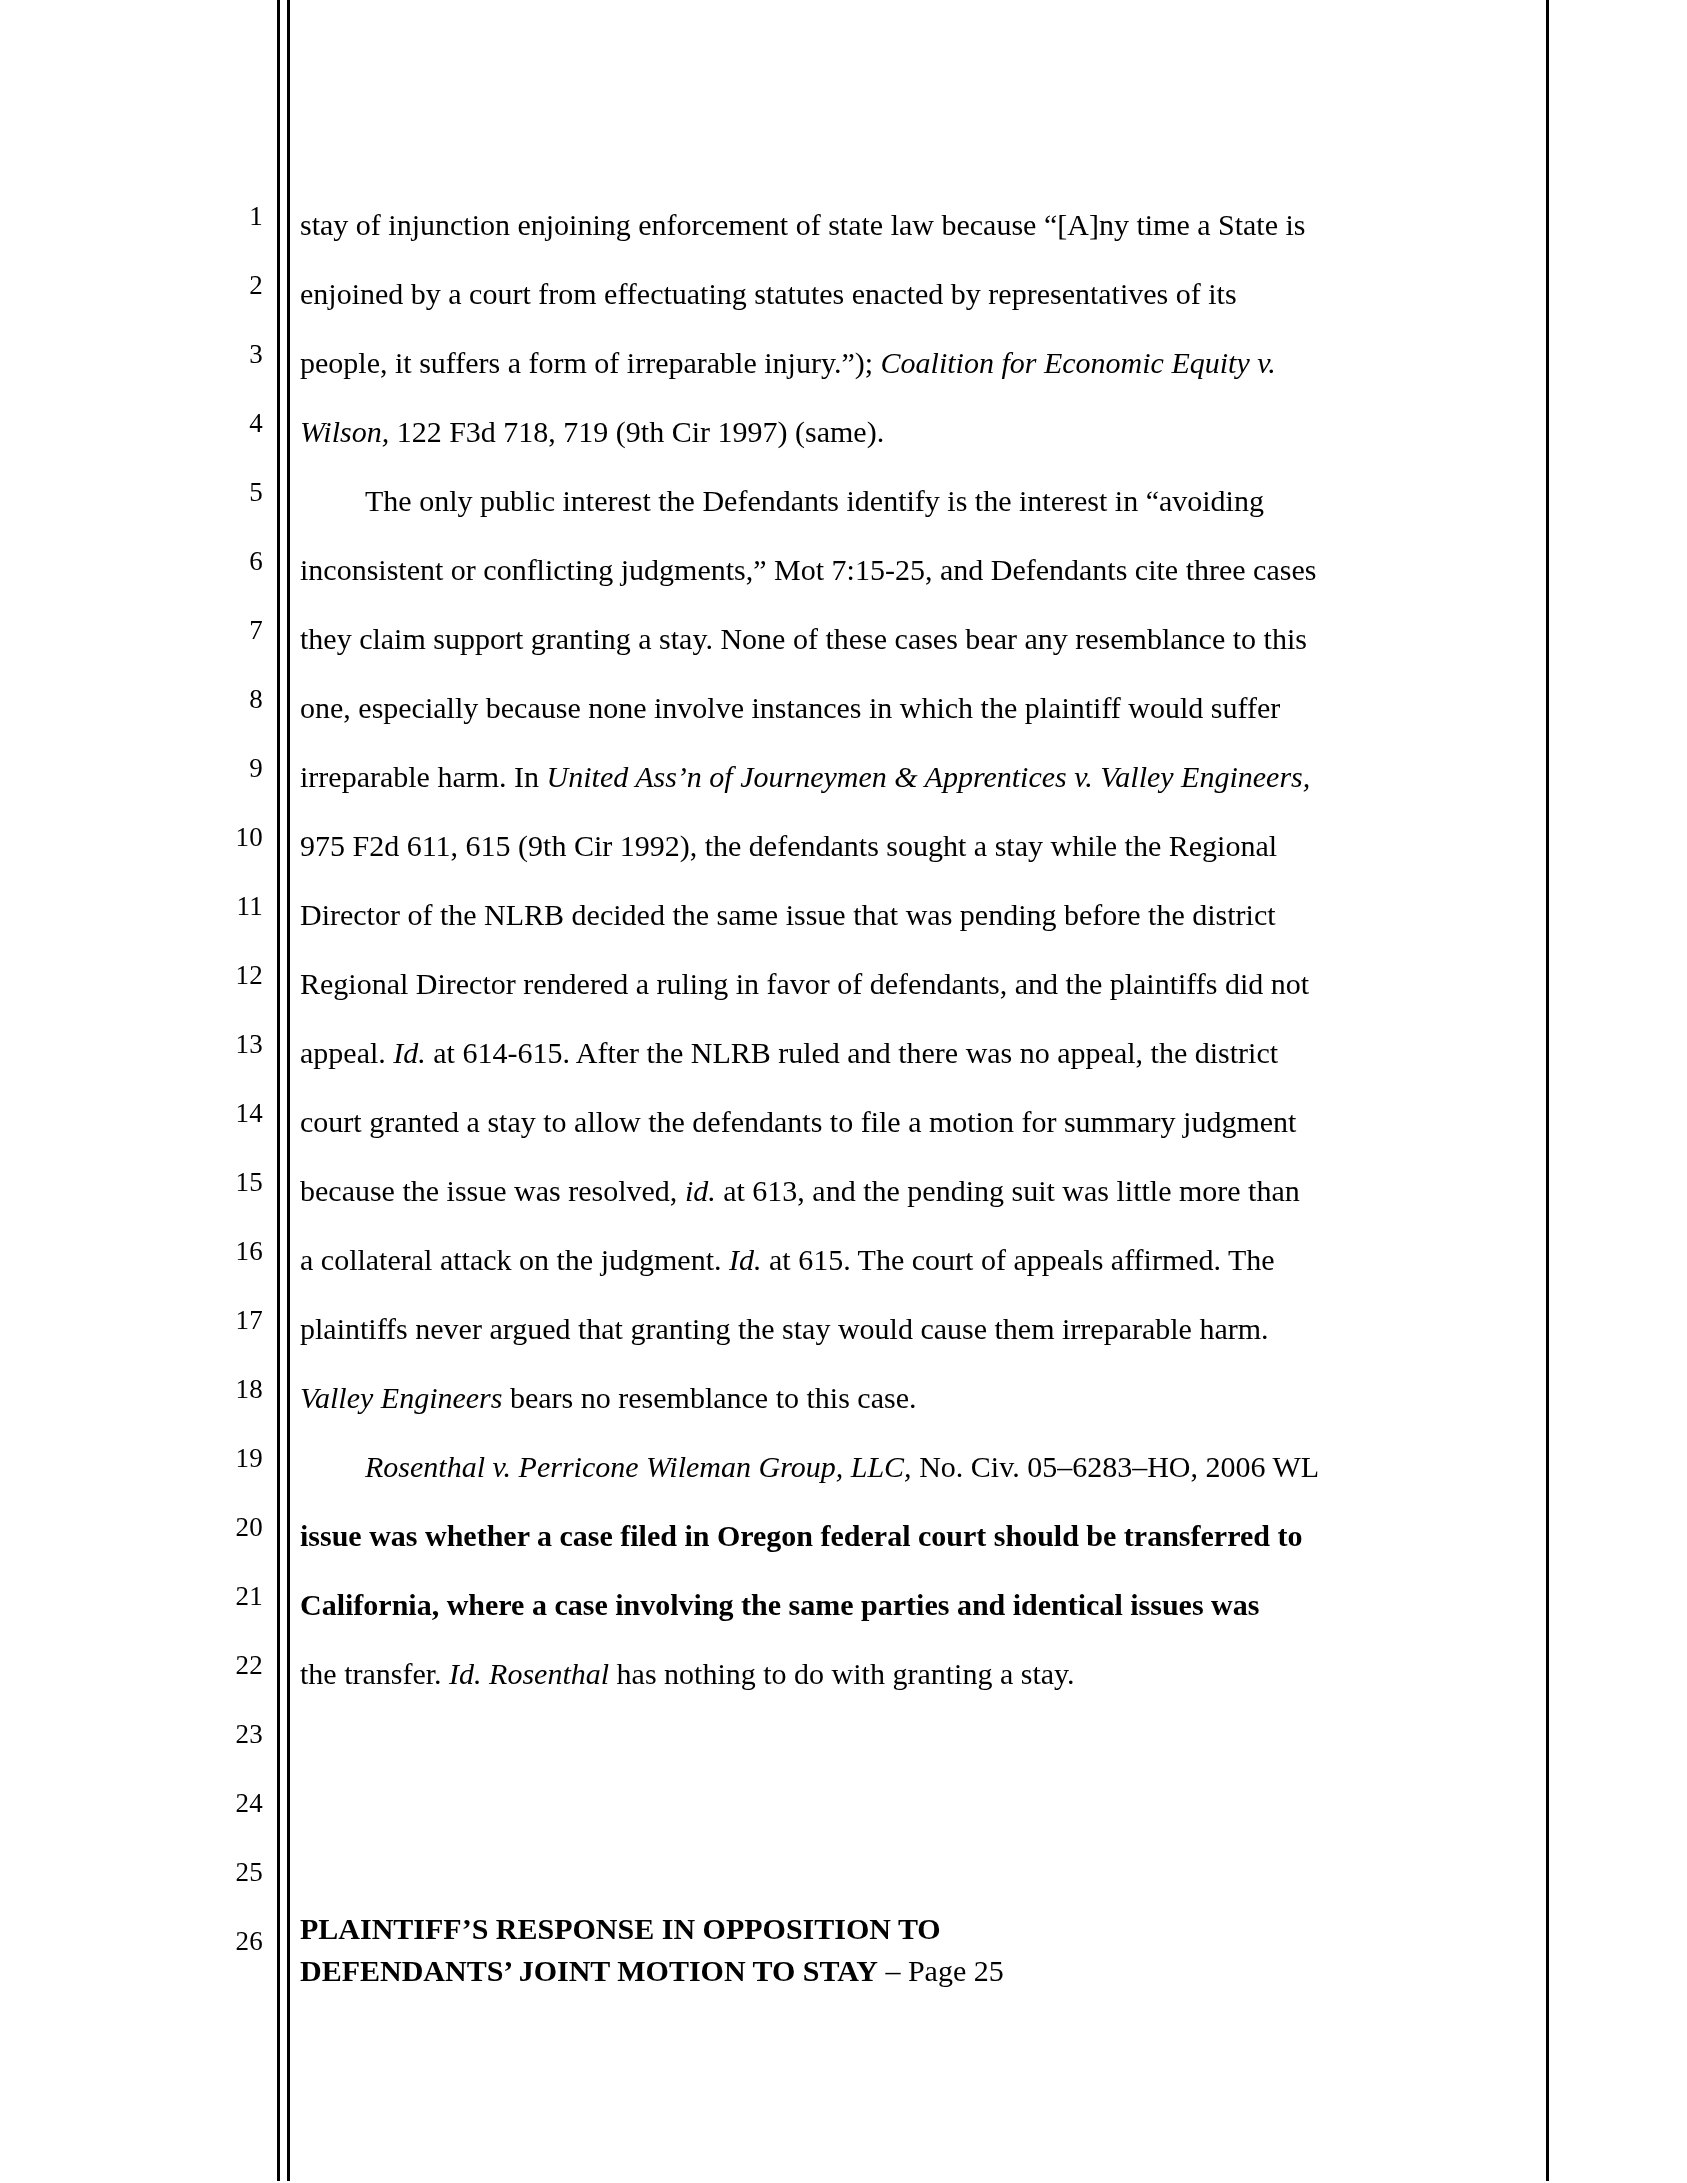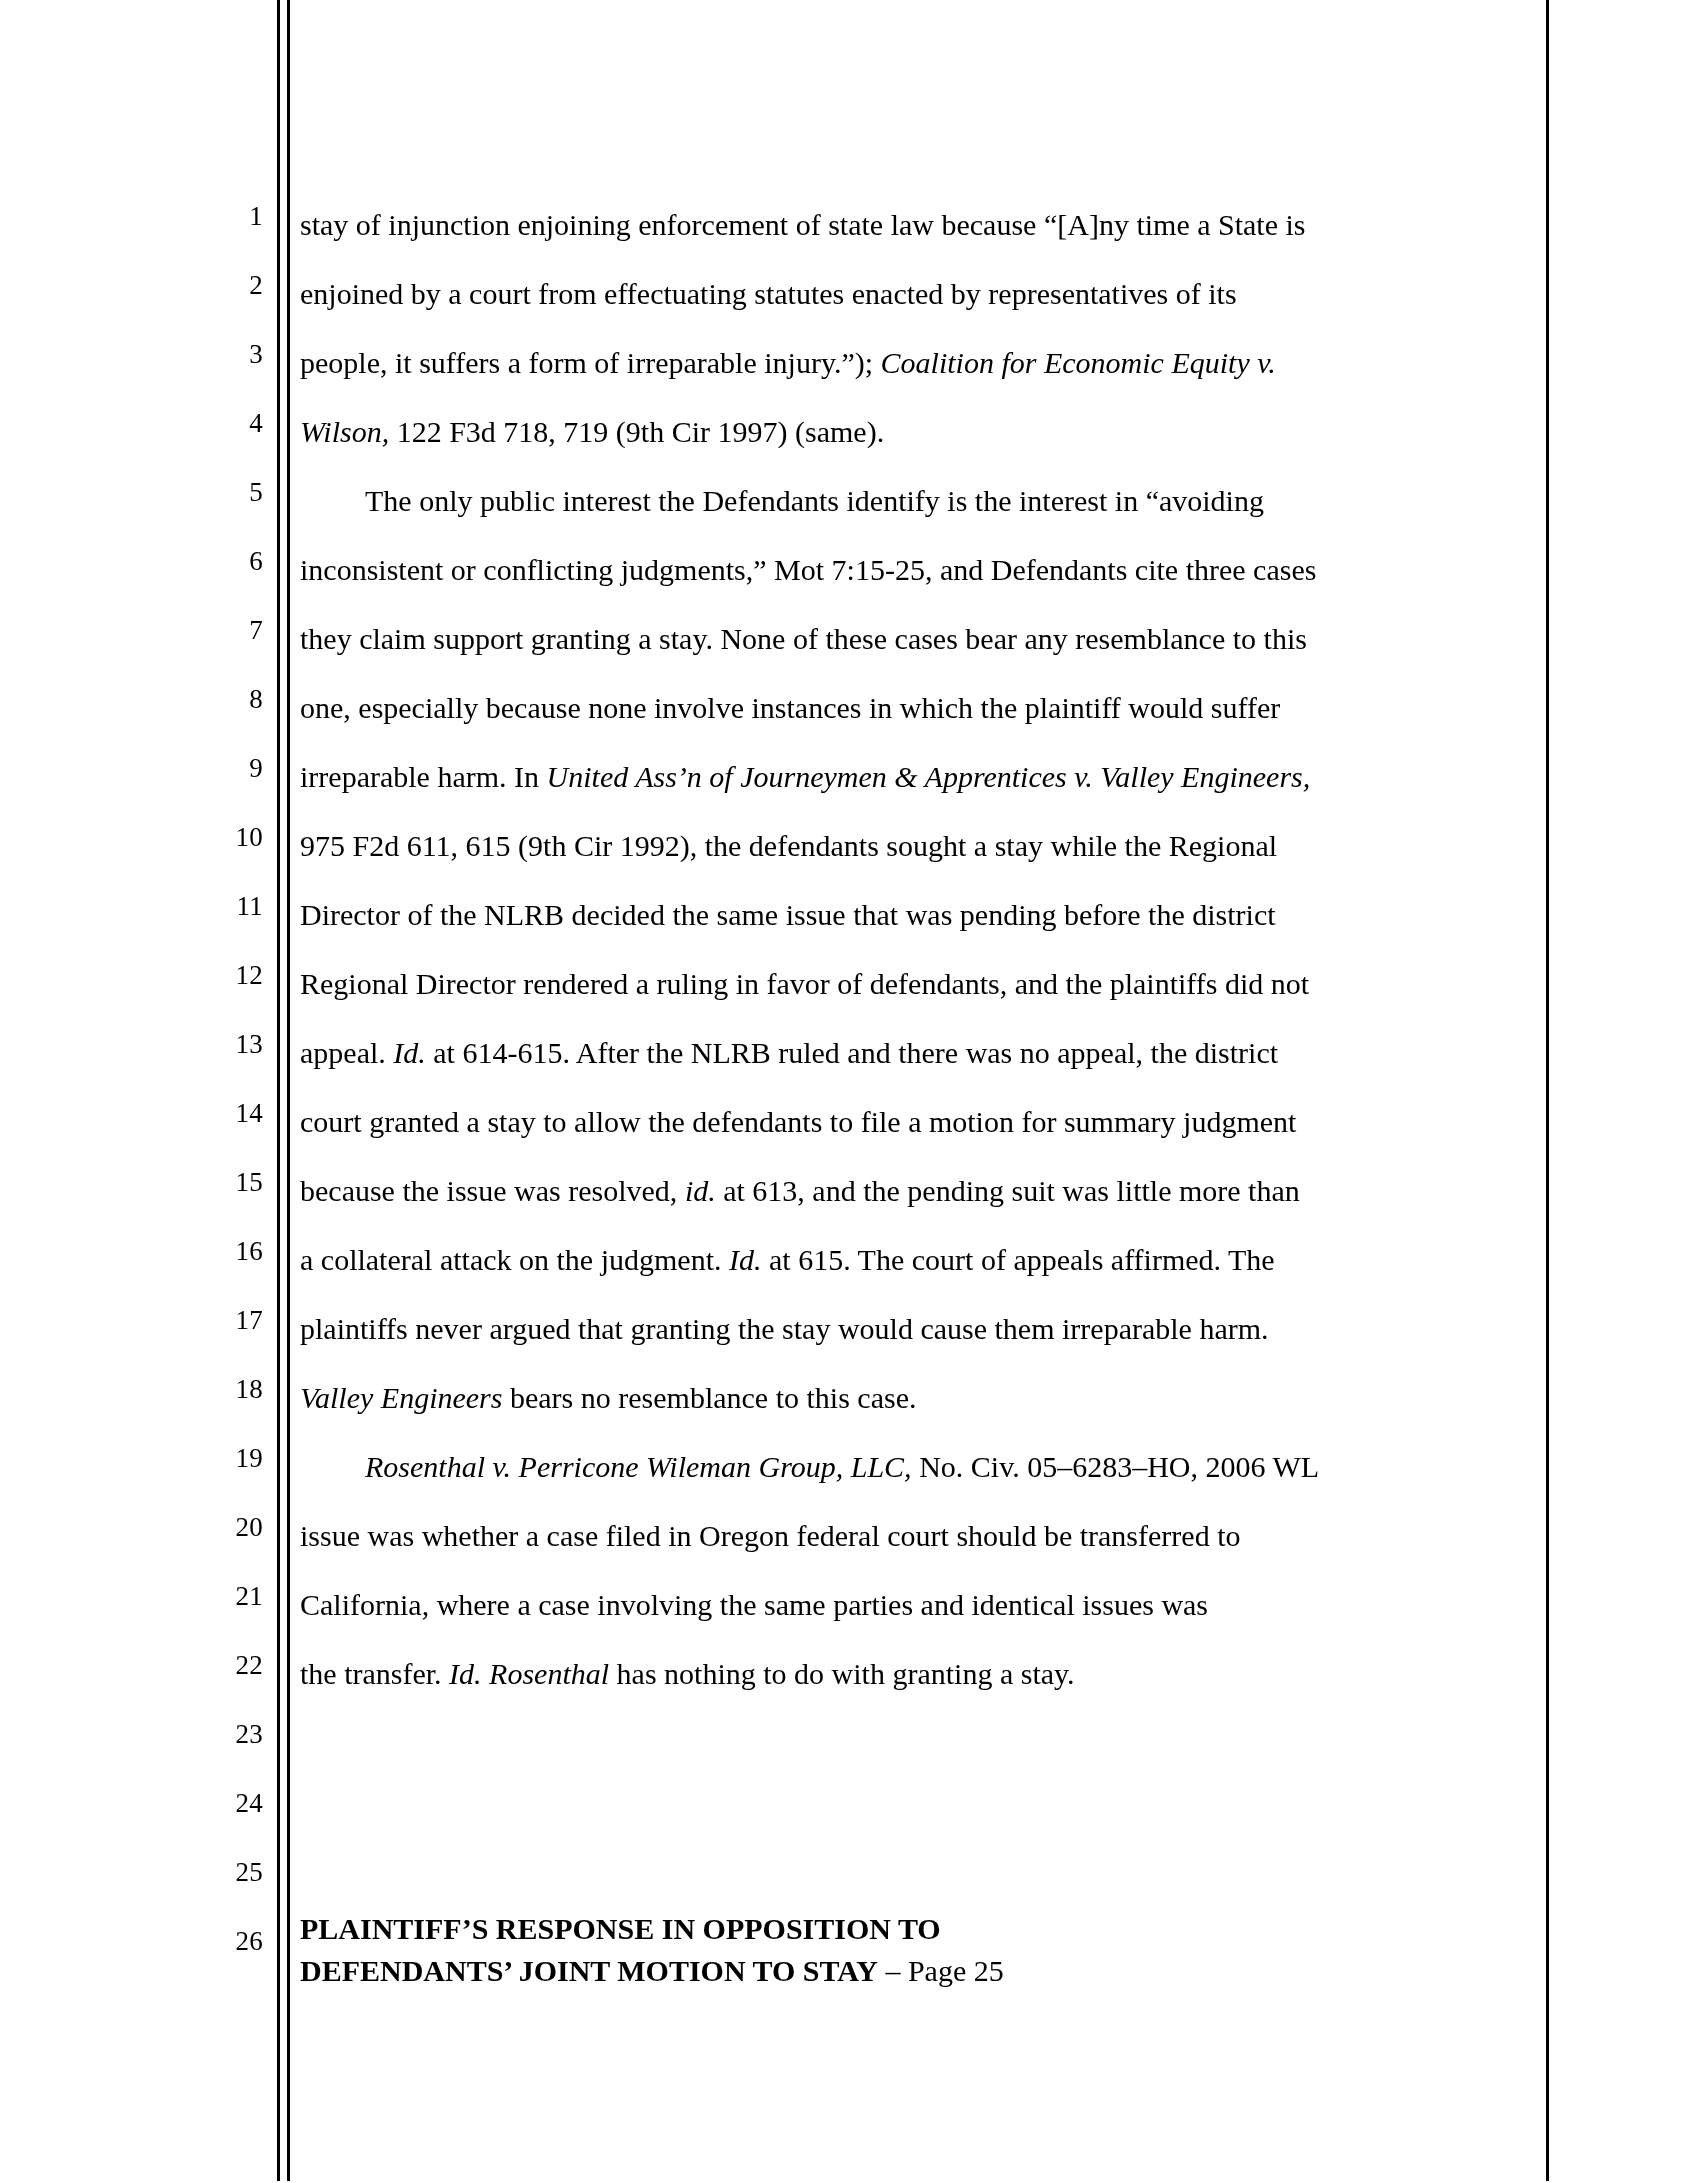--- a/index.html
+++ b/index.html
@@ -147,22 +147,22 @@
       <div style="height: 69px; white-space: nowrap;">975 F2d 611, 615 (9th Cir 1992), the defendants sought a stay while the Regional</div>
       <div style="height: 69px; white-space: nowrap;">Director of the NLRB decided the same issue that was pending before the district</div>
       <div style="height: 69px; white-space: nowrap;">Regional Director rendered a ruling in favor of defendants, and the plaintiffs did not</div>
       <div style="height: 69px; white-space: nowrap;">appeal. <i>Id.</i> at 614-615. After the NLRB ruled and there was no appeal, the district</div>
       <div style="height: 69px; white-space: nowrap;">court granted a stay to allow the defendants to file a motion for summary judgment</div>
       <div style="height: 69px; white-space: nowrap;">because the issue was resolved, <i>id.</i> at 613, and the pending suit was little more than</div>
       <div style="height: 69px; white-space: nowrap;">a collateral attack on the judgment. <i>Id.</i> at 615. The court of appeals affirmed. The</div>
       <div style="height: 69px; white-space: nowrap;">plaintiffs never argued that granting the stay would cause them irreparable harm.</div>
       <div style="height: 69px; white-space: nowrap;"><i>Valley Engineers</i> bears no resemblance to this case.</div>
       <div style="height: 69px; white-space: nowrap; text-indent: 65px;"><i>Rosenthal v. Perricone Wileman Group, LLC,</i> No. Civ. 05–6283–HO, 2006 WL</div>
-      <div style="height: 69px; white-space: nowrap;">issue was whether a case filed in Oregon federal court should be transferred to</div>
-      <div style="height: 69px; white-space: nowrap;">California, where a case involving the same parties and identical issues was</div>
+      <div style="height: 69px; white-space: nowrap; font-weight: bold;">issue was whether a case filed in Oregon federal court should be transferred to</div>
+      <div style="height: 69px; white-space: nowrap; font-weight: bold;">California, where a case involving the same parties and identical issues was</div>
       <div style="height: 69px; white-space: nowrap;">the transfer. <i>Id.</i> <i>Rosenthal</i> has nothing to do with granting a stay.</div>
       <div style="height: 69px; white-space: nowrap;">&nbsp;</div>
     </div>
 
   <div class="footer">
     <div>PLAINTIFF’S RESPONSE IN OPPOSITION TO</div>
     <div><span>DEFENDANTS’ JOINT MOTION TO STAY</span><span class="pg"> – Page 25</span></div>
   </div>
 
 </div>

